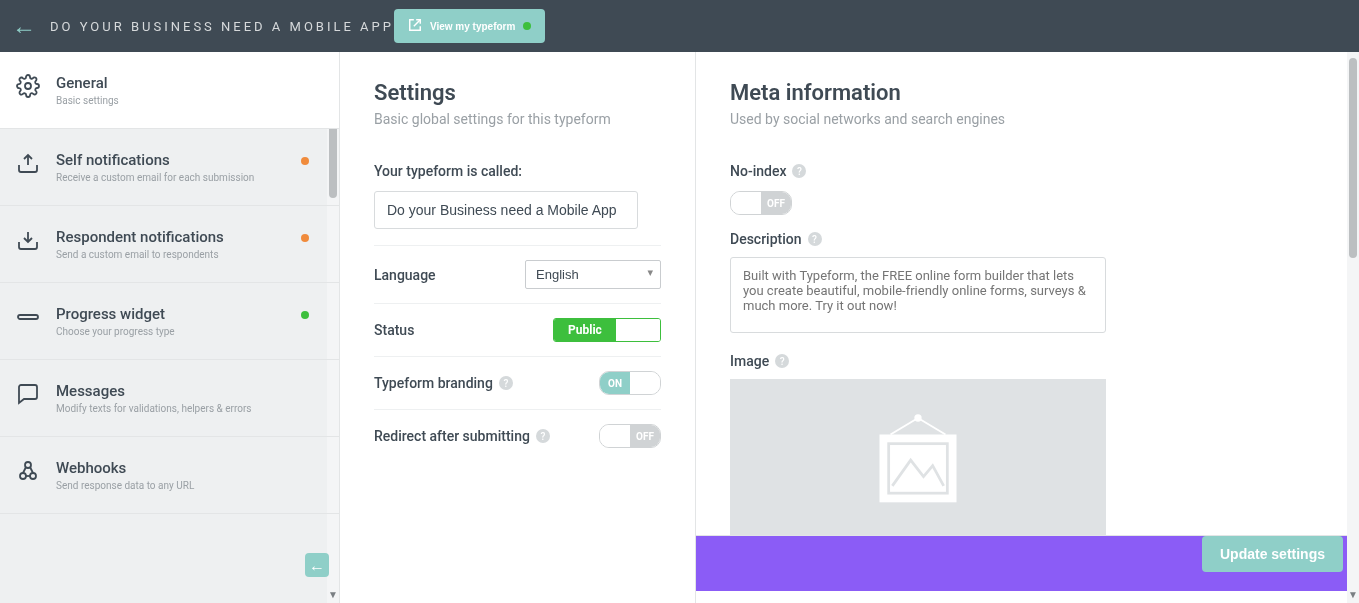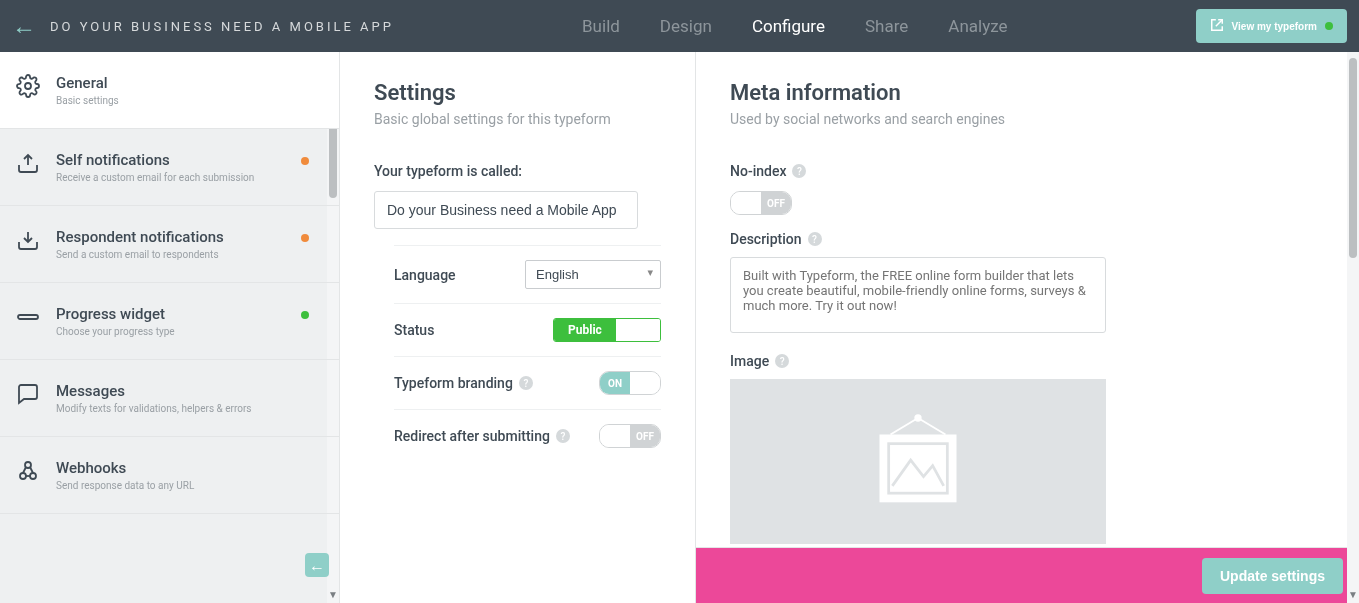--- a/index.html
+++ b/index.html
@@ -44,21 +44,21 @@
 .main-scroll { position: absolute; right: 0; top: 0; bottom: 0; width: 12px; background: #f4f5f6; }
 .main-scroll .scrollbar-thumb { top: 6px; height: 200px; }
 
 h1.section-title { font-size: 22px; color: #3f4a54; font-weight: 600; margin-bottom: 6px; }
 .section-sub { font-size: 14px; color: #9aa0a5; margin-bottom: 36px; }
 
 .field-block { margin-bottom: 16px; }
 .field-label { font-size: 14px; color: #3f4a54; font-weight: 500; display: flex; align-items: center; gap: 6px; }
 .help-dot { width: 14px; height: 14px; border-radius: 50%; background: #d5d9db; color: #fff; font-size: 10px; display: inline-flex; align-items: center; justify-content: center; }
 .input-text { width: 264px; padding: 10px 12px; border: 1px solid #d8dbdd; border-radius: 3px; font-size: 14px; color: #3f4a54; margin-top: 12px; }
-.row { display: flex; justify-content: space-between; align-items: center; padding: 14px 0; margin-left: 20px; }
+.row { display: flex; justify-content: space-between; align-items: center; padding: 14px 0; }
 .row.border-top { border-top: 1px solid #eef0f1; }
 .select { width: 136px; padding: 6px 10px; border: 1px solid #c9cccf; border-radius: 2px; font-size: 13px; color: #3f4a54; background: #fff; appearance: none; position: relative; }
 .select-wrap { position: relative; width: 136px; }
 .select-wrap::after { content: "▾"; position: absolute; right: 8px; top: 6px; color: #888; font-size: 11px; pointer-events: none; }
 
 .toggle { width: 62px; height: 24px; border-radius: 10px; border: 1px solid #d0d3d5; display: flex; overflow: hidden; cursor: pointer; }
 .toggle .half { flex: 1; display: flex; align-items: center; justify-content: center; font-size: 10px; font-weight: 700; }
 .toggle.on-teal .half.active { background: #8fcfc8; color: #fff; }
 .toggle .half.inactive { background: #fff; color: #aaa; }
 .toggle.off .half.active-off { background: #d0d3d5; color: #fff; }
@@ -66,36 +66,29 @@
 
 .toggle-big { width: 108px; height: 24px; border-radius: 3px; border: 1px solid #3dbf3d; display: flex; cursor: pointer; overflow: hidden; }
 .toggle-big .lbl { flex: 1.4; background: #3dbf3d; color: #fff; font-size: 12px; font-weight: 700; display: flex; align-items: center; justify-content: center; }
 .toggle-big .sp { flex: 1; background: #fff; }
 
 textarea.desc { width: 376px; height: 76px; border: 1px solid #d8dbdd; border-radius: 3px; padding: 10px 12px; font-size: 13px; color: #b8bdc1; font-family: inherit; resize: none; margin-top: 10px; }
 .image-drop { width: 376px; height: 165px; background: #dfe2e4; margin-top: 10px; display: flex; align-items: center; justify-content: center; position: relative; overflow: hidden; }
 .image-drop svg { stroke: #fff; fill: none; stroke-width: 2; }
 
 
-.bottombar { position: absolute; left: 0; right: 0; bottom: 0; height: 56px; background: #ec4899; border-top: 1px solid #e3e5e6; display: flex; align-items: center; justify-content: flex-end; padding: 0 16px; }
+.bottombar { position: absolute; left: 0; right: 0; bottom: 12px; height: 56px; background: #8b5cf6; border-top: 1px solid #e3e5e6; display: flex; align-items: flex-start; justify-content: flex-end; padding: 0 16px; }
 .update-btn { background: #8fcfc8; color: #fff; border: none; border-radius: 4px; padding: 10px 18px; font-size: 14px; font-weight: 600; cursor: pointer; }
 </style>
 </head>
 <body>
 
 <div class="topbar">
   <span class="back-arrow">←</span>
   <span class="app-title">DO YOUR BUSINESS NEED A MOBILE APP</span>
-  <div class="nav-center">
-    <span class="nav-link">Build</span>
-    <span class="nav-link">Design</span>
-    <span class="nav-link active">Configure</span>
-    <span class="nav-link">Share</span>
-    <span class="nav-link">Analyze</span>
-  </div>
   <button class="view-btn">
     <span>
       <svg width="14" height="14" viewBox="0 0 24 24" fill="none" stroke="#fff" stroke-width="2.5">
           <path d="M14 3h7v7"></path>
           <path d="M10 14L21 3"></path>
           <path d="M21 14v7H3V3h7"></path>
         </svg>
     </span>
     <span>View my typeform</span>
     <span class="dot"></span>

